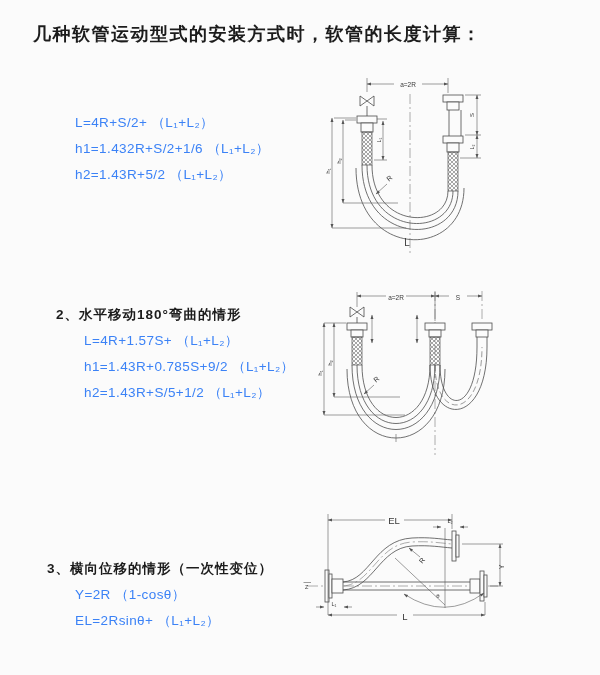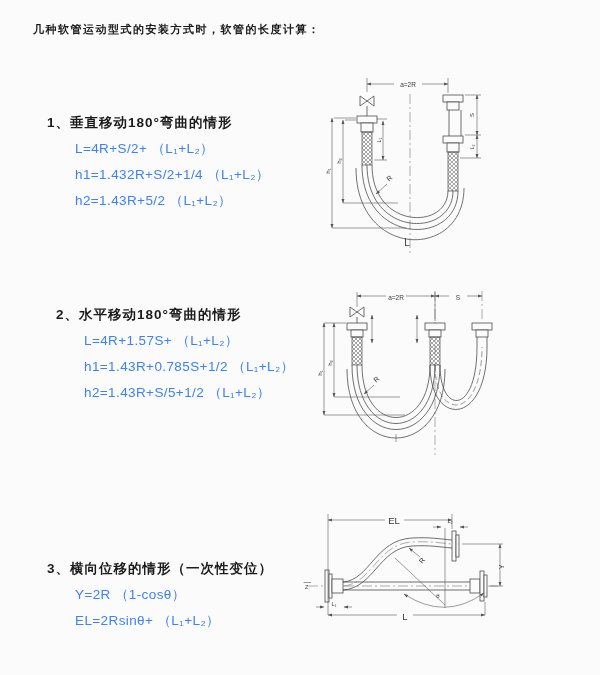--- a/index.html
+++ b/index.html
@@ -6,21 +6,21 @@
   body{
     width:600px;height:675px;
     background:#fbfbfb;
     font-family:"Liberation Sans","DejaVu Sans",sans-serif;
     color:#1c1c1c;
     overflow:hidden;
   }
   .page{position:relative;width:600px;height:675px;}
   .doc-title{
     position:absolute;left:33px;top:22px;
-    font-size:11px;font-weight:bold;letter-spacing:1.5px;
+    font-size:18px;font-weight:bold;letter-spacing:1.5px;
     white-space:nowrap;
   }
   .section{position:absolute;left:47px;white-space:nowrap;}
   .section .heading{
     font-size:13.5px;font-weight:bold;letter-spacing:1px;
     line-height:26px;
   }
   .section .formula{
     font-size:13.5px;font-weight:400;letter-spacing:.4px;
     line-height:26px;padding-left:28px;color:#3b82f6;
@@ -43,30 +43,29 @@
   svg.diag .braid{stroke:#4d4d4d;stroke-width:.7;}
 </style>
 </head>
 <body>
 
 <div class="page">
 
   <div class="doc-title">几种软管运动型式的安装方式时，软管的长度计算：</div>
 
   <div class="section" id="sec1">
-    <div class="heading">1、垂直移动180°弯曲的情形</div>
     <div class="formula">L=4R+S/2+ （L₁+L₂）</div>
-    <div class="formula">h1=1.432R+S/2+1/4 （L₁+L₂）</div>
+    <div class="formula">h1=1.432R+S/2+1/6 （L₁+L₂）</div>
     <div class="formula">h2=1.43R+5/2 （L₁+L₂）</div>
   </div>
 
   <div class="section" id="sec2">
     <div class="heading">2、水平移动180°弯曲的情形</div>
     <div class="formula">L=4R+1.57S+ （L₁+L₂）</div>
-    <div class="formula">h1=1.43R+0.785S+1/2 （L₁+L₂）</div>
+    <div class="formula">h1=1.43R+0.785S+9/2 （L₁+L₂）</div>
     <div class="formula">h2=1.43R+S/5+1/2 （L₁+L₂）</div>
   </div>
 
   <div class="section" id="sec3">
     <div class="heading">3、横向位移的情形（一次性变位）</div>
     <div class="formula">Y=2R （1-cosθ）</div>
     <div class="formula">EL=2Rsinθ+ （L₁+L₂）</div>
   </div>
 
   <svg id="diag1" class="diag" width="290" height="192" viewBox="0 0 290 192">

